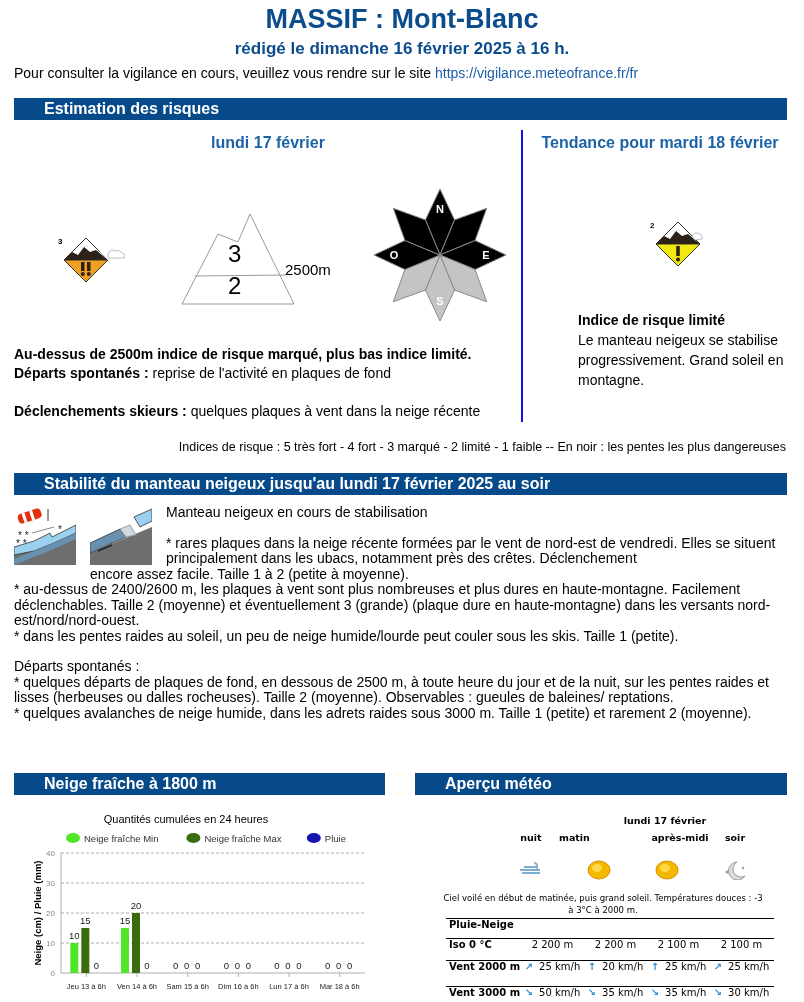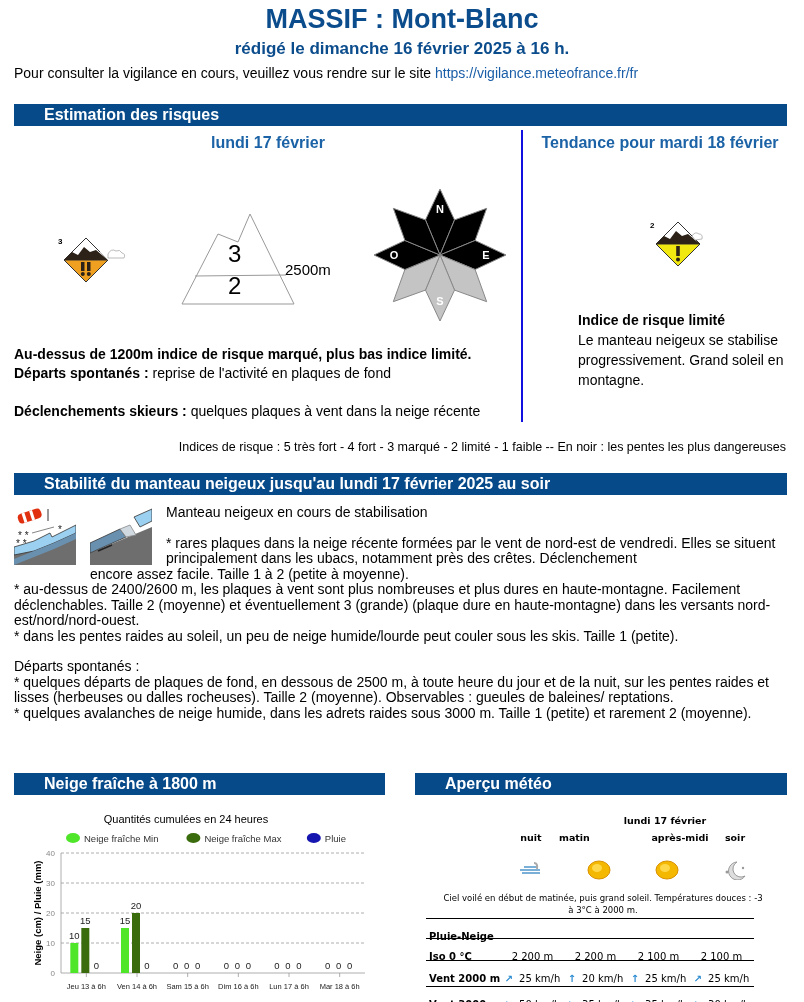--- a/index.html
+++ b/index.html
@@ -11,35 +11,35 @@
   .intro { left: 14px; top: 65px; font-size: 14px; }
   .intro a { color: #1a5ea8; text-decoration: none; }
   .band { background: #074a8a; color: #fff; font-weight: bold; font-size: 16px; height: 22px; line-height: 22px; padding-left: 30px; }
   .daytitle { font-size: 16px; font-weight: bold; color: #1b63a6; text-align: center; }
   .vline { left: 521px; top: 130px; width: 2px; height: 292px; background: #1010e0; }
   .txt14 { font-size: 14px; line-height: 19px; }
   .legendline { right: 18px; top: 440px; font-size: 12.5px; }
   .stab { left: 14px; top: 505px; width: 780px; font-size: 14px; line-height: 15.5px; }
   .stab p { margin: 0; }
   .wtbl { font-family: "DejaVu Sans", sans-serif; font-size: 10px; }
-  .wrow { position: absolute; left: 426px; width: 328px; height: 24px; border-top: 1.5px solid #000; display: flex; align-items: flex-end; }
+  .wrow { position: absolute; left: 446px; width: 328px; height: 24px; border-top: 1.5px solid #000; display: flex; align-items: flex-start; }
   .wrow .lbl { width: 75px; font-weight: bold; padding-left: 3px; }
   .wrow .cell { width: 63px; text-align: center; }
   .arr { color: #2a8ad0; font-weight: bold; margin-right: 6px; }
 </style>
 </head>
 <body>
 
 <div class="abs title">MASSIF : Mont-Blanc</div>
 <div class="abs subtitle">rédigé le dimanche 16 février 2025 à 16 h.</div>
 <div class="abs intro">
   <span>Pour consulter la vigilance en cours, veuillez vous rendre sur le site </span><a href="#">https://vigilance.meteofrance.fr/fr</a>
 </div>
 
-<div class="abs band" style="left:14px; top:104px; width:773px;">Estimation des risques</div>
+<div class="abs band" style="left:14px; top:98px; width:773px;">Estimation des risques</div>
 
 <div class="abs daytitle" style="left:14px; width:508px; top:134px;">lundi 17 février</div>
 
 <div class="abs" style="left:56px; top:232px; width:72px; height:62px;">
   <svg width="72" height="62" viewBox="0 0 72 62">
     <text x="2" y="12" font-size="8" font-weight="bold" font-family="Liberation Sans, sans-serif">3</text>
     <polygon points="30,6 52,28 30,50 8,28" fill="#fff" stroke="#333" stroke-width="1"></polygon>
     <polygon points="8,28 30,50 52,28" fill="#f0a020" stroke="#333" stroke-width="1"></polygon>
     <polygon points="8,28 16,20 22,23 28,15 34,20 40,18 52,28" fill="#2c2218"></polygon>
     <path d="M44,20 L52,28" stroke="#bbb" stroke-width="1"></path>
@@ -72,21 +72,21 @@
       <polygon points="0,0 -35.1074222354289,14.541970429873416 -66,8.082668874372531e-15 -35.1074222354289,-14.541970429873407" fill="#000" stroke="#888" stroke-width="1"></polygon>
       <polygon points="0,0 -35.1074222354289,-14.541970429873407 -46.669047558312144,-46.66904755831213 -14.541970429873432,-35.107422235428885" fill="#000" stroke="#888" stroke-width="1"></polygon>
       <text x="0" y="-42" text-anchor="middle" font-size="11" font-weight="bold" fill="#fff" font-family="Liberation Sans, sans-serif">N</text>
       <text x="46" y="4" text-anchor="middle" font-size="11" font-weight="bold" fill="#fff" font-family="Liberation Sans, sans-serif">E</text>
       <text x="0" y="50" text-anchor="middle" font-size="11" font-weight="bold" fill="#fff" font-family="Liberation Sans, sans-serif">S</text>
       <text x="-46" y="4" text-anchor="middle" font-size="11" font-weight="bold" fill="#fff" font-family="Liberation Sans, sans-serif">O</text>
     </svg>
 </div>
 
 <div class="abs txt14" style="left:14px; top:345px; width:500px;">
-  <div style="font-weight:bold;">Au-dessus de 1200m indice de risque marqué, plus bas indice limité.</div>
+  <div style="font-weight:bold;">Au-dessus de 2500m indice de risque marqué, plus bas indice limité.</div>
   <div><b>Départs spontanés :</b><span> reprise de l'activité en plaques de fond</span></div>
   <div style="height:19px;"></div>
   <div><b>Déclenchements skieurs :</b><span> quelques plaques à vent dans la neige récente</span></div>
 </div>
 
 <div class="abs vline"></div>
 
 <div class="abs daytitle" style="left:530px; width:260px; top:134px;">Tendance pour mardi 18 février</div>
 <div class="abs" style="left:648px; top:218px; width:72px; height:62px;">
   <svg width="72" height="62" viewBox="0 0 72 62">

